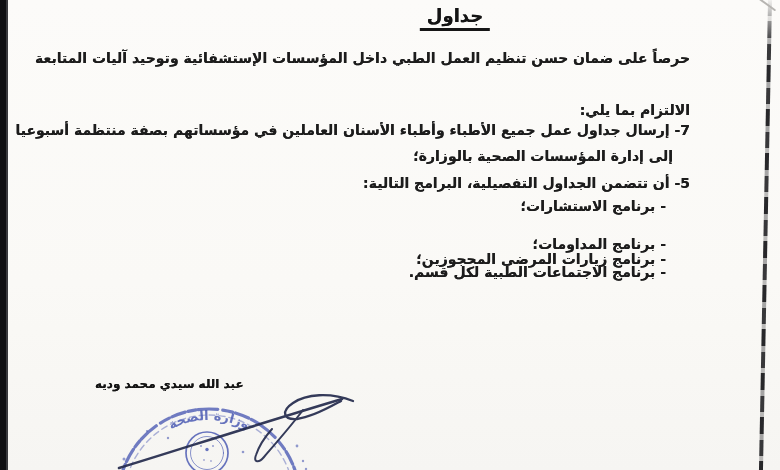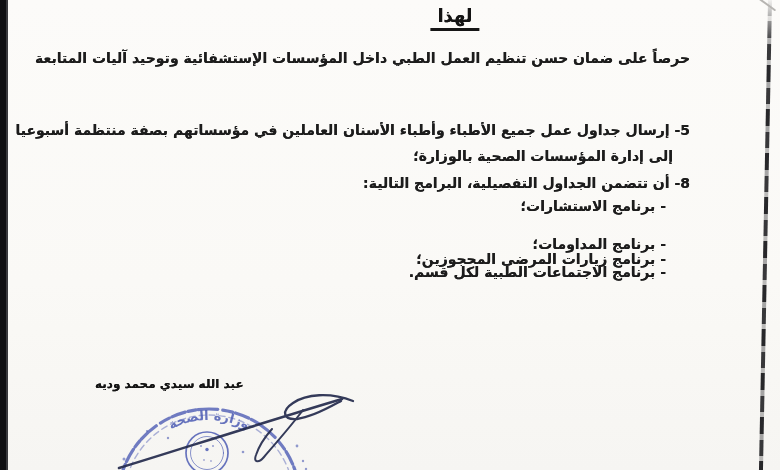--- a/index.html
+++ b/index.html
@@ -53,28 +53,29 @@
 </head>
 <body>
 
 <div class="stage">
 
   <div class="left-bar"></div>
   <div class="scan-line"></div>
   <div class="scan-line-fade"></div>
   <div class="corner-mark"></div>
 
-  <div class="title">لهذا</div>
+  <div class="title">جداول</div>
 
   <div class="line m-90" style="top:50px">حرصاً على ضمان حسن تنظيم العمل الطبي داخل المؤسسات الإستشفائية وتوحيد آليات المتابعة</div>
+  <div class="line m-90" style="top:102px">الالتزام بما يلي:</div>
 
-  <div class="line m-90" style="top:122px">5- إرسال جداول عمل جميع الأطباء وأطباء الأسنان العاملين في مؤسساتهم بصفة منتظمة أسبوعيا</div>
+  <div class="line m-90" style="top:122px">7- إرسال جداول عمل جميع الأطباء وأطباء الأسنان العاملين في مؤسساتهم بصفة منتظمة أسبوعيا</div>
   <div class="line m-107" style="top:148px">إلى إدارة المؤسسات الصحية بالوزارة؛</div>
 
-  <div class="line m-90" style="top:175px">8- أن تتضمن الجداول التفصيلية، البرامج التالية:</div>
+  <div class="line m-90" style="top:175px">5- أن تتضمن الجداول التفصيلية، البرامج التالية:</div>
 
   <div class="line m-114" style="top:198px">- برنامج الاستشارات؛</div>
   <div class="line m-114" style="top:236px">- برنامج المداومات؛</div>
   <div class="line m-114" style="top:251px">- برنامج زيارات المرضى المحجوزين؛</div>
   <div class="line m-114" style="top:264px">- برنامج الاجتماعات الطبية لكل قسم.</div>
 
 
   <div class="signatory">عبد الله سيدي محمد وديه</div>
 
   <svg class="overlay" width="780" height="470" viewBox="0 0 780 470">

